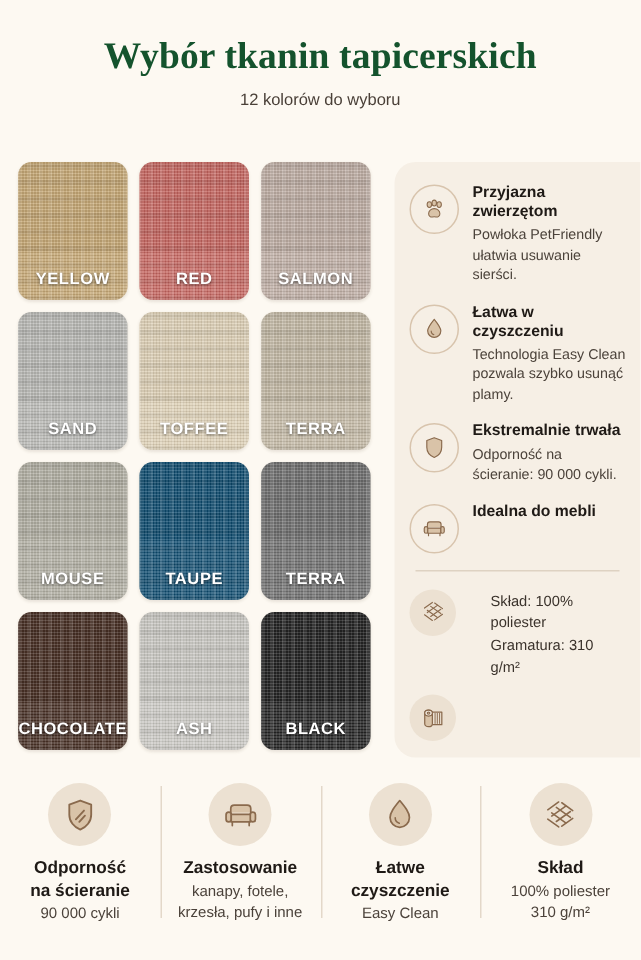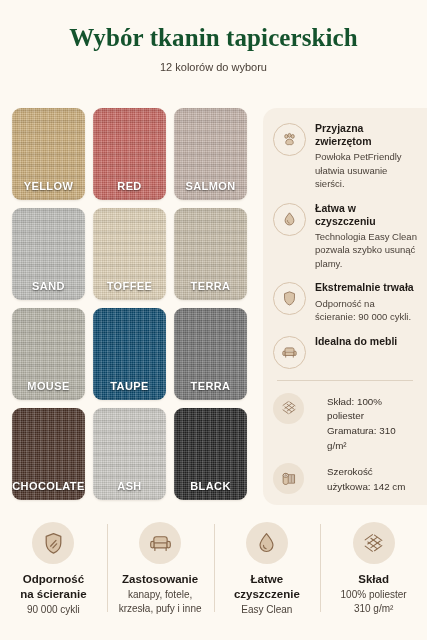--- a/index.html
+++ b/index.html
@@ -255,24 +255,20 @@
             <svg width="18" height="18" viewBox="0 0 24 24">
         <path d="M4.2 7.2c0-1.5 1.5-2.7 3.4-2.7s3.4 1.2 3.4 2.7v9.4c0 1.5-1.5 2.7-3.4 2.7s-3.4-1.2-3.4-2.7z" fill="#d9c3a8" stroke="#8a6a4d" stroke-width="1.1"></path>
         <ellipse cx="7.6" cy="7.2" rx="3.4" ry="2.6" fill="#f6efe5" stroke="#8a6a4d" stroke-width="1.1"></ellipse>
         <ellipse cx="7.6" cy="7.2" rx="1.2" ry=".9" fill="none" stroke="#8a6a4d" stroke-width="1"></ellipse>
         <path d="M11 6.3h8.4v11.2H11" fill="none" stroke="#8a6a4d" stroke-width="1.1" stroke-linejoin="round"></path>
         <g stroke="#8a6a4d" stroke-width=".85" stroke-linecap="round">
           <path d="M13.4 7.4v9M15.4 7.4v9M17.4 7.4v9"></path>
         </g>
       </svg>
           </div>
-          <div class="stext">
-            <div>Szerokość</div>
-            <div>użytkowa: 142 cm</div>
-          </div>
         </div>
       </div>
   </div>
 
 </div>
 
 <div class="footer">
     <div class="fcol">
       <div class="fbadge">
         <svg width="25" height="25" viewBox="0 0 24 24">

